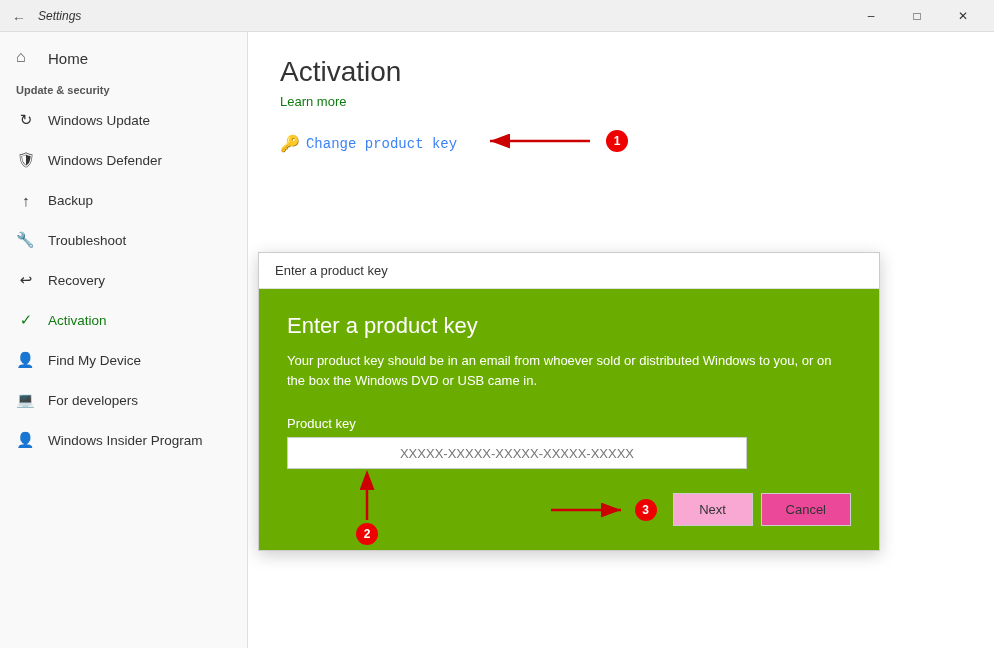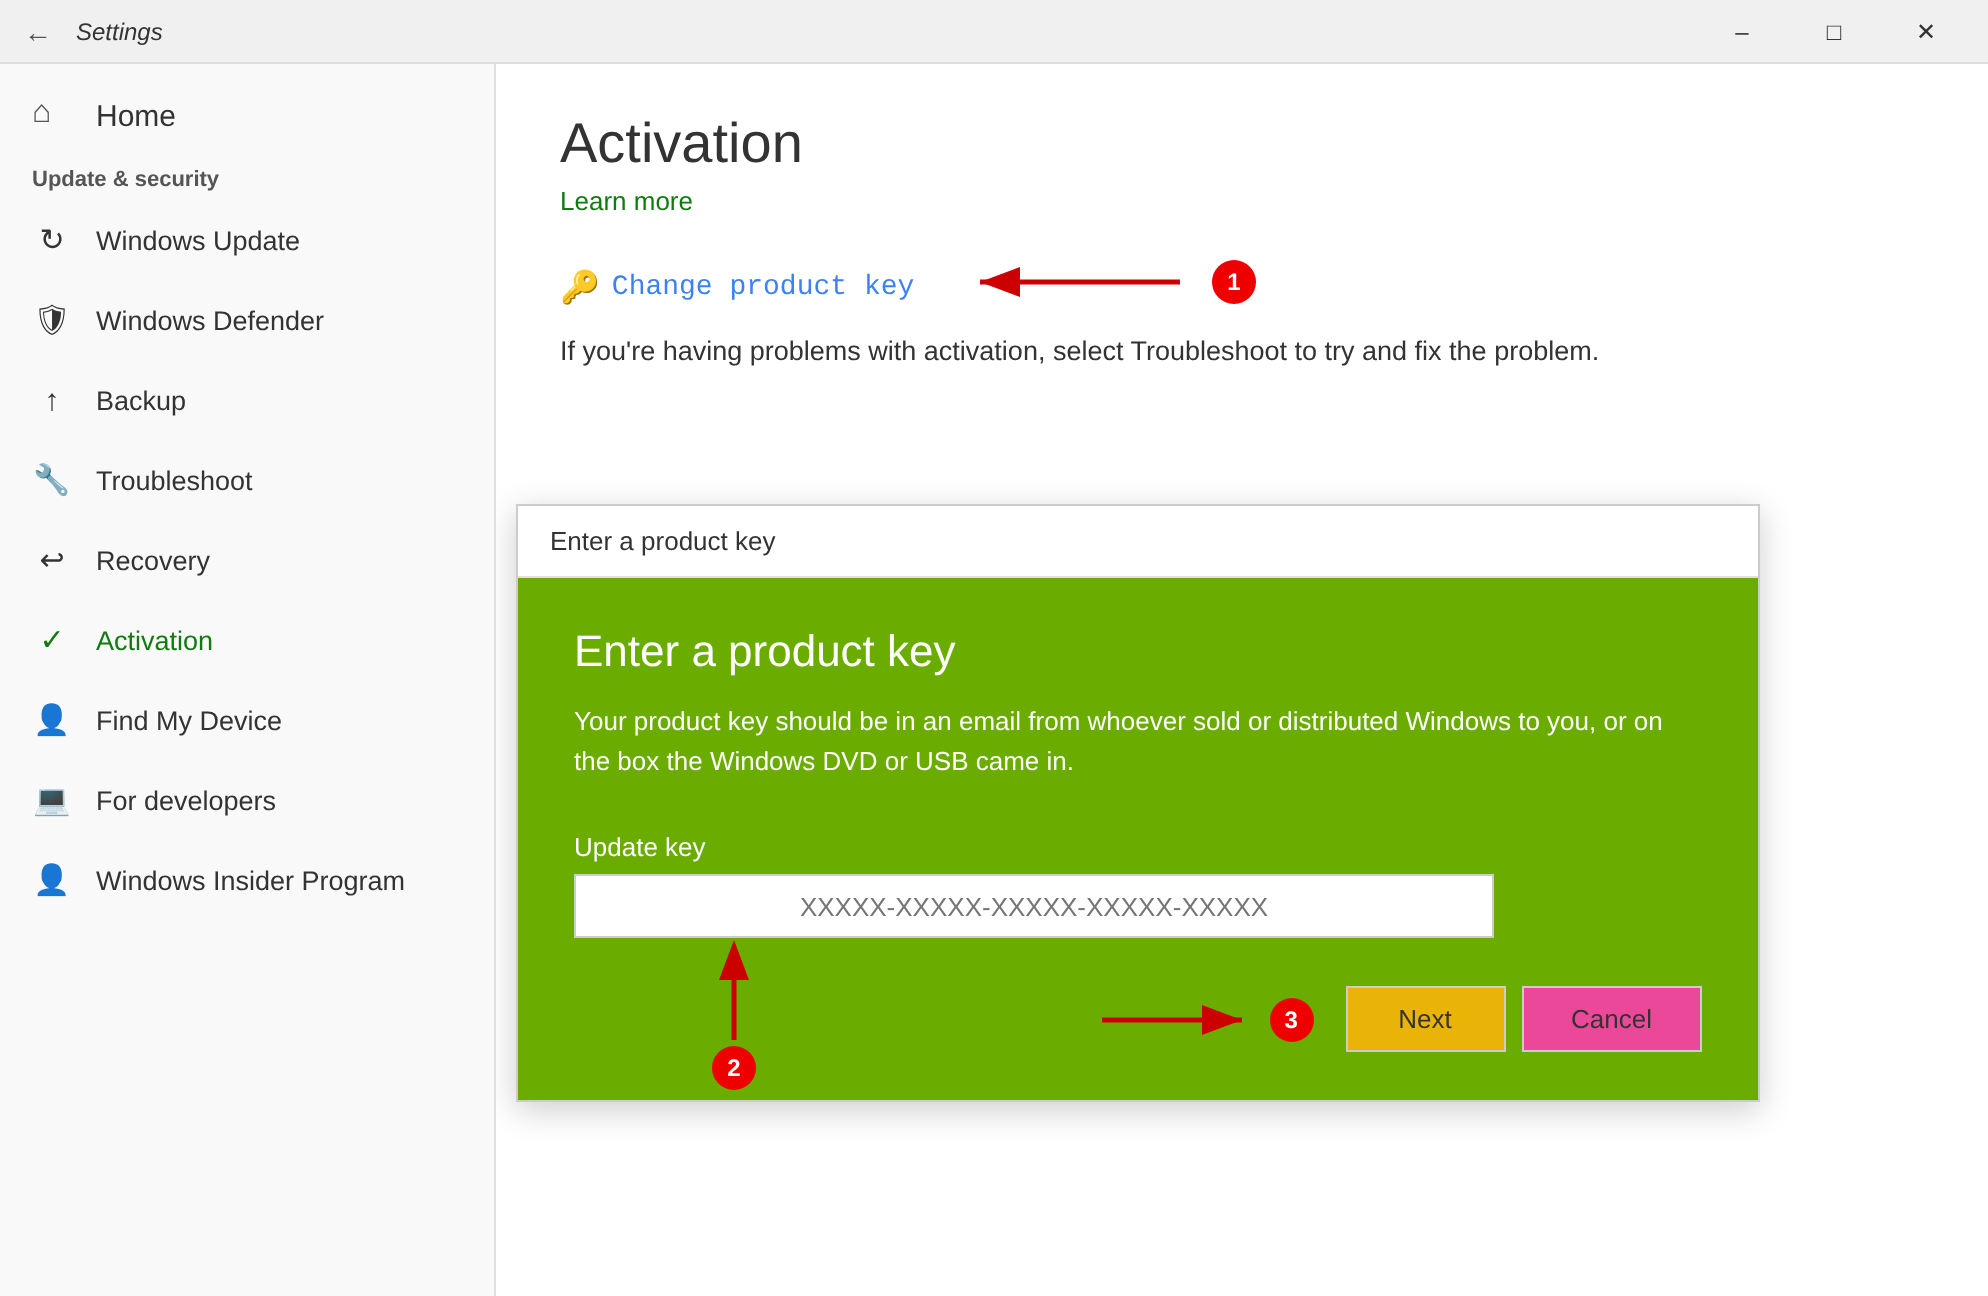--- a/index.html
+++ b/index.html
@@ -238,21 +238,21 @@
       outline: none;
       text-align: center;
     }
     .dialog-footer {
       display: flex;
       justify-content: flex-end;
       gap: 8px;
       margin-top: 24px;
     }
     .btn-next {
-      background: #eab308;
+      background: #f9a8d4;
       color: #333;
       border: 1px solid #ccc;
       padding: 8px 24px;
       font-size: 13px;
       cursor: pointer;
       min-width: 80px;
     }
     .btn-cancel {
       background: #ec4899;
       color: #333;
@@ -354,31 +354,30 @@
             <marker id="arrowhead1" markerWidth="8" markerHeight="6" refX="8" refY="3" orient="auto">
               <polygon points="0 0, 8 3, 0 6" fill="#cc0000"></polygon>
             </marker>
           </defs>
           <line x1="110" y1="15" x2="10" y2="15" stroke="#cc0000" stroke-width="2.5" marker-end="url(#arrowhead1)"></line>
         </svg>
         <span class="badge">1</span>
       </div>
     </div>
 
-    <p class="description-text">If you're having problems with activation, select Troubleshoot to try and fix the problem.</p>
 
     
     <div class="dialog-overlay">
       <div class="dialog-header">
         <span>Enter a product key</span>
       </div>
       <div class="dialog-body">
         <div class="dialog-title">Enter a product key</div>
         <div class="dialog-desc">Your product key should be in an email from whoever sold or distributed Windows to you, or on the box the Windows DVD or USB came in.</div>
-        <div class="product-key-label">Update key</div>
+        <div class="product-key-label">Product key</div>
 
         
         <div style="position:relative; display:inline-block;">
           <input class="product-key-input" type="text" placeholder="XXXXX-XXXXX-XXXXX-XXXXX-XXXXX" style="">
 
           
           <div style="position:absolute; left:60px; top:38px; display:flex; flex-direction:column; align-items:center; gap:2px;">
             <svg width="40" height="50" style="overflow:visible;">
               <defs>
                 <marker id="arrowhead2" markerWidth="8" markerHeight="6" refX="4" refY="3" orient="auto">

